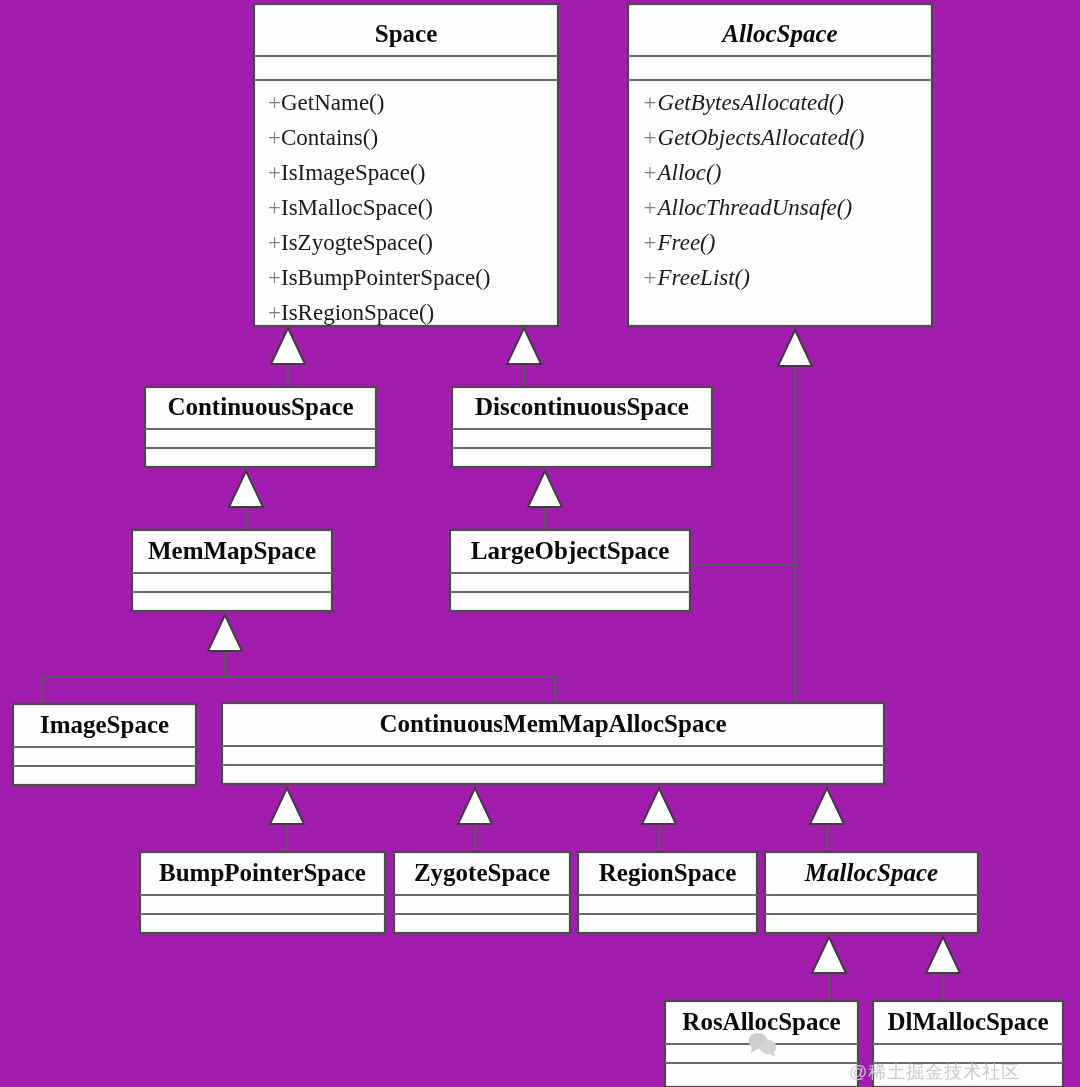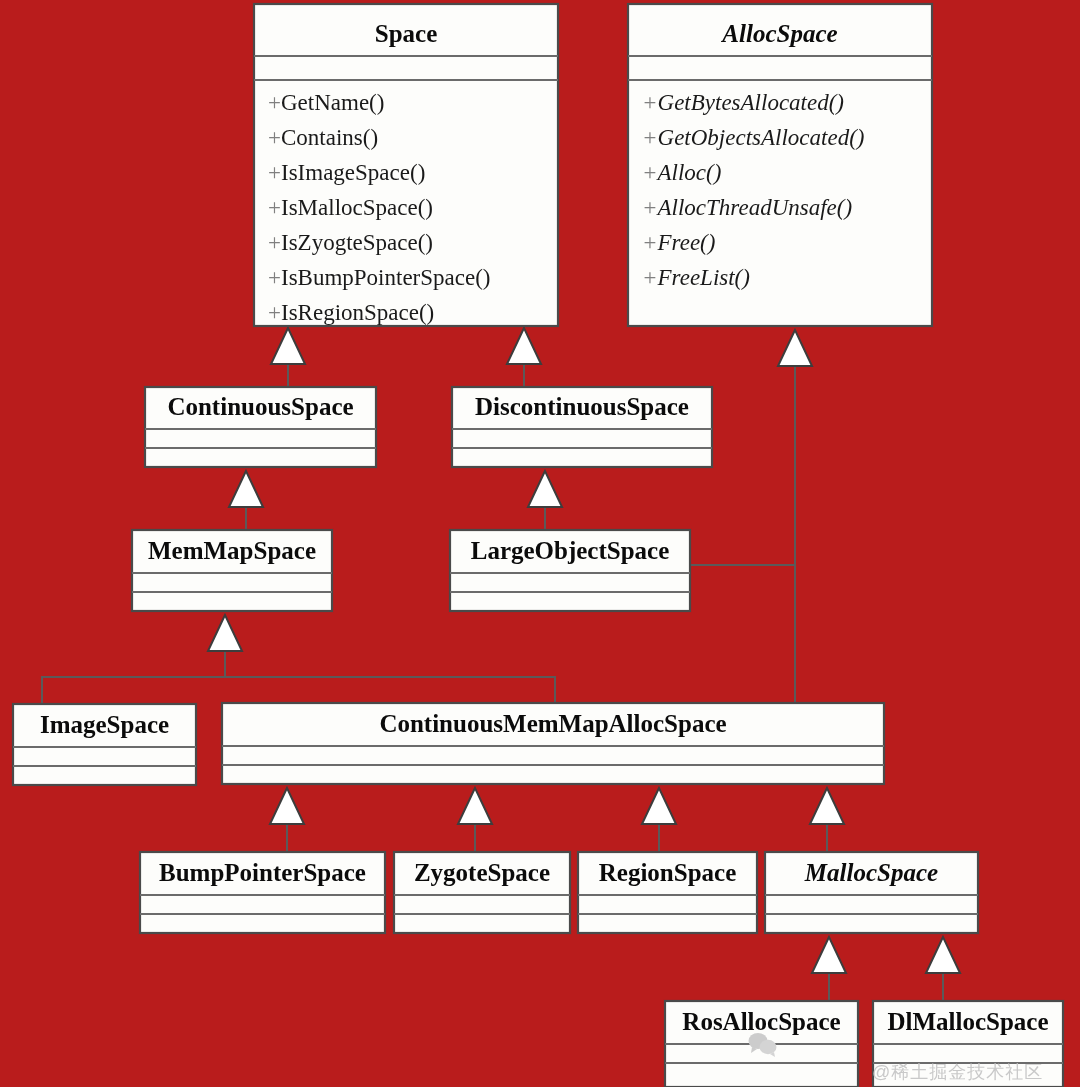--- a/index.html
+++ b/index.html
@@ -4,21 +4,21 @@
 <style>
   html, body {
     margin: 0;
     padding: 0;
     background: #ffffff;
   }
   #diagram-root {
     position: relative;
     width: 1080px;
     height: 1087px;
-    background: #b91c1c;
+    background: #a21caf;
     font-family: "Liberation Serif", "DejaVu Serif", serif;
     overflow: hidden;
   }
   svg.uml {
     position: absolute;
     top: 0; left: 0;
     width: 1080px;
     height: 1087px;
   }
   .box-rect {
@@ -71,21 +71,21 @@
     font-family: "Liberation Sans", "DejaVu Sans", sans-serif;
     white-space: nowrap;
   }
   #wm-main {
     left: 780px;
     top: 1028px;
     font-size: 25px;
     letter-spacing: 2px;
   }
   #wm-sub {
-    left: 872px;
+    left: 849px;
     top: 1060px;
     font-size: 18px;
     letter-spacing: 1px;
   }
   #wm-chat-icon {
     left: 748px;
     top: 1031px;
     width: 30px;
     height: 26px;
   }

